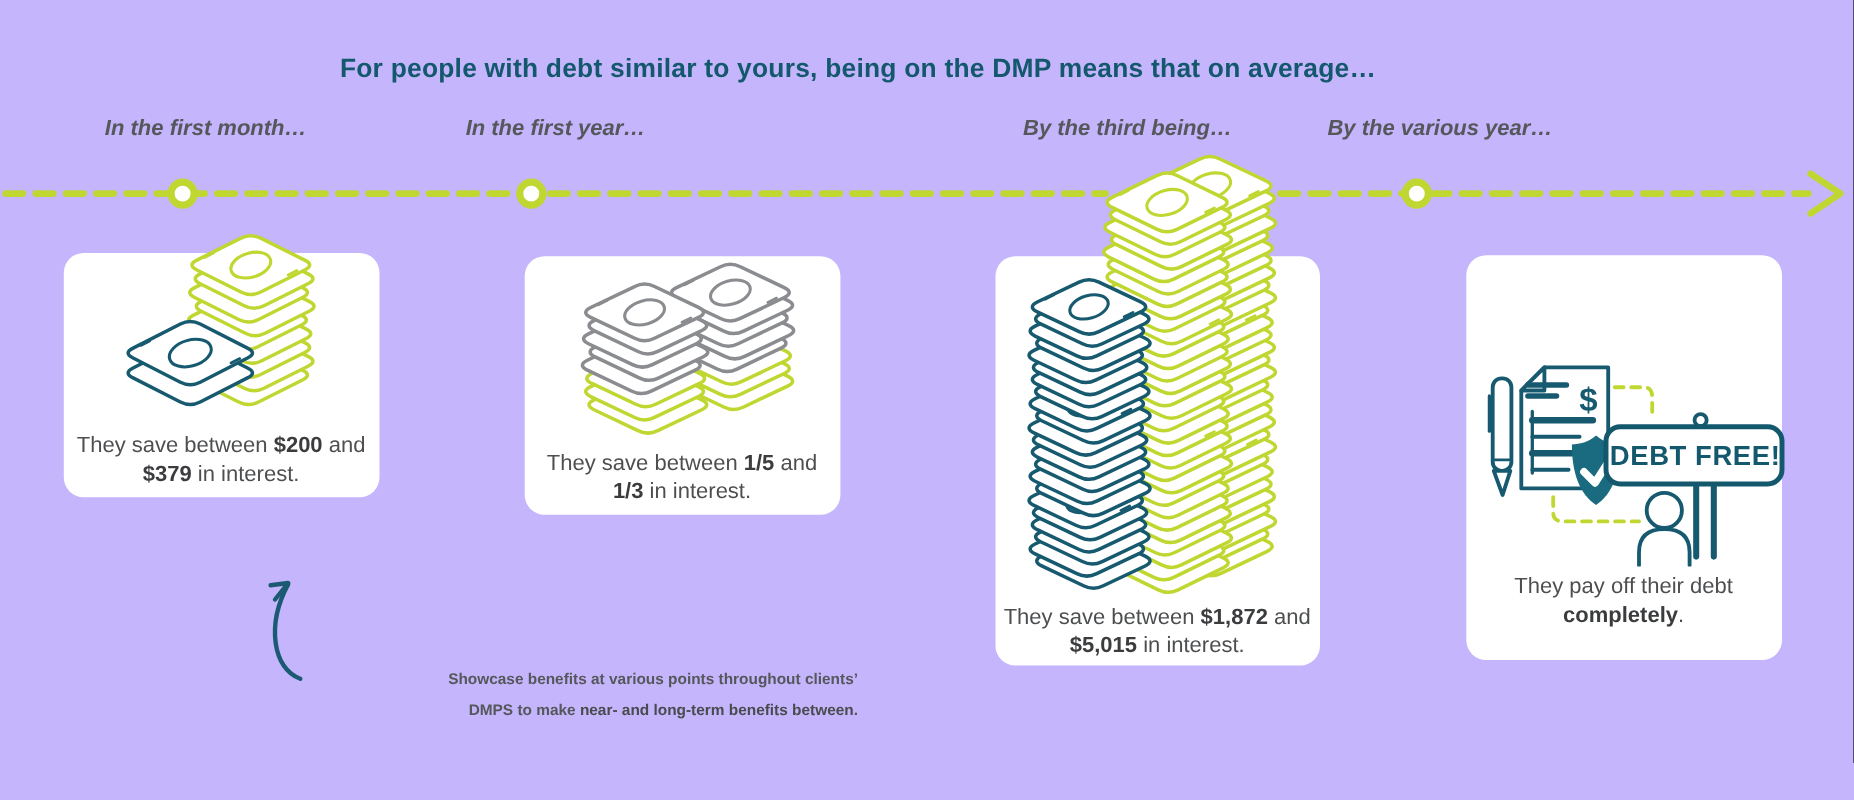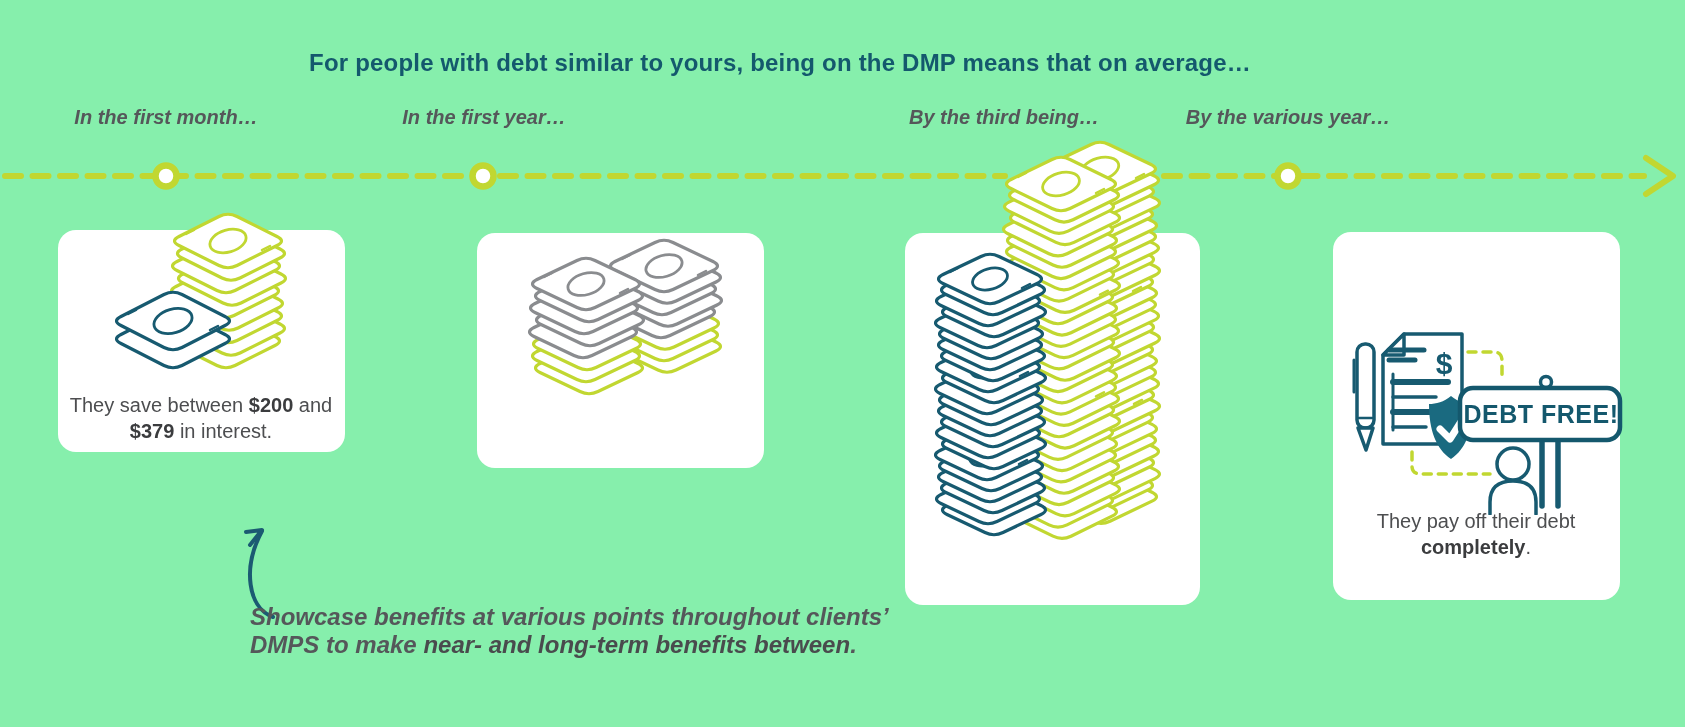--- a/index.html
+++ b/index.html
@@ -1,30 +1,30 @@
 <!DOCTYPE html>
 <html><head>
 <meta charset="utf-8">
 <style>
   html,body{margin:0;padding:0;background:#000;}
-  #canvas{position:relative;width:1685px;height:727px;background:#86efac;overflow:hidden;
+  #canvas{position:relative;width:1685px;height:727px;background:#c4b5fd;overflow:hidden;
           font-family:"Liberation Sans","DejaVu Sans",sans-serif;}
   .title{position:absolute;top:49px;left:0;width:1560px;text-align:center;
          font-size:24px;font-weight:800;color:#14586d;letter-spacing:.2px;z-index:2;}
   .tl-label{position:absolute;top:106px;transform:translateX(-50%);white-space:nowrap;
-            font-size:20px;font-style:italic;font-weight:700;color:#55575a;z-index:2;}
+            font-size:20px;font-style:italic;font-weight:700;color:#55575a;z-index:2;margin-left:21px;}
   .timeline{position:absolute;left:0;top:150px;z-index:3;}
   .card{position:absolute;background:#ffffff;border-radius:18px;z-index:2;}
   .stack{position:absolute;z-index:5;}
   .art4{position:absolute;z-index:4;}
   .card-text{position:absolute;z-index:6;text-align:center;white-space:nowrap;
              color:#4d4e50;font-size:20px;line-height:26px;}
   .card-text b{font-weight:800;color:#3b3c3e;}
-  .annotation{position:absolute;left:250px;top:603px;width:530px;text-align:left;white-space:nowrap;
-              font-style:italic;font-weight:700;color:#55575a;font-size:24px;line-height:28px;z-index:2;}
+  .annotation{position:absolute;left:250px;top:603px;width:530px;text-align:right;white-space:nowrap;
+              font-weight:700;color:#55575a;font-size:14px;line-height:28px;z-index:2;}
   .annotation b{font-weight:800;color:#494b4d;}
   .arrow-svg{position:absolute;left:238px;top:516px;z-index:2;}
   .tealline{stroke:#175a70;stroke-width:3.5;stroke-linejoin:round;stroke-linecap:round;}
   .gdash{stroke:#c1d731;stroke-width:3.5;fill:none;stroke-dasharray:8 7;stroke-linecap:round;}
 </style>
 </head>
 <body>
 
 <div id="canvas">
 
@@ -460,21 +460,29 @@
     <g class="tealline" fill="#ffffff" stroke-width="4.5">
       <circle cx="165" cy="134" r="16"></circle>
       <path d="M142 184 V172 Q142 151 165 151 Q188 151 188 172 V184"></path>
     </g>
   </svg>
 
   <div class="card-text" style="left:41px;top:392px;width:320px">
     <span>They save between </span><b>$200</b><span> and</span><br>
     <b>$379</b><span> in interest.</span>
   </div>
-  <div class="card-text" style="left:1316px;top:508px;width:320px">
+  <div class="card-text" style="left:460px;top:408px;width:320px">
+    <span>They save between </span><b>1/5</b><span> and</span><br>
+    <b>1/3</b><span> in interest.</span>
+  </div>
+  <div class="card-text" style="left:892px;top:548px;width:320px">
+    <span>They save between </span><b>$1,872</b><span> and</span><br>
+    <b>$5,015</b><span> in interest.</span>
+  </div>
+  <div class="card-text" style="left:1316px;top:520px;width:320px">
     <span>They pay off their debt</span><b></b><span></span><br>
     <b>completely</b><span>.</span>
   </div>
 
   <svg class="arrow-svg" width="48" height="108" viewBox="0 0 48 108">
     <path d="M35 101 C 10 92, 4 52, 24 15" stroke="#1b5a72" stroke-width="4" fill="none" stroke-linecap="round"></path>
     <path d="M12 29 L24 14 L8 16" stroke="#1b5a72" stroke-width="4" fill="none" stroke-linecap="round" stroke-linejoin="round"></path>
   </svg>
   <div class="annotation">
     <span>Showcase benefits at various points throughout clients’</span><br>

